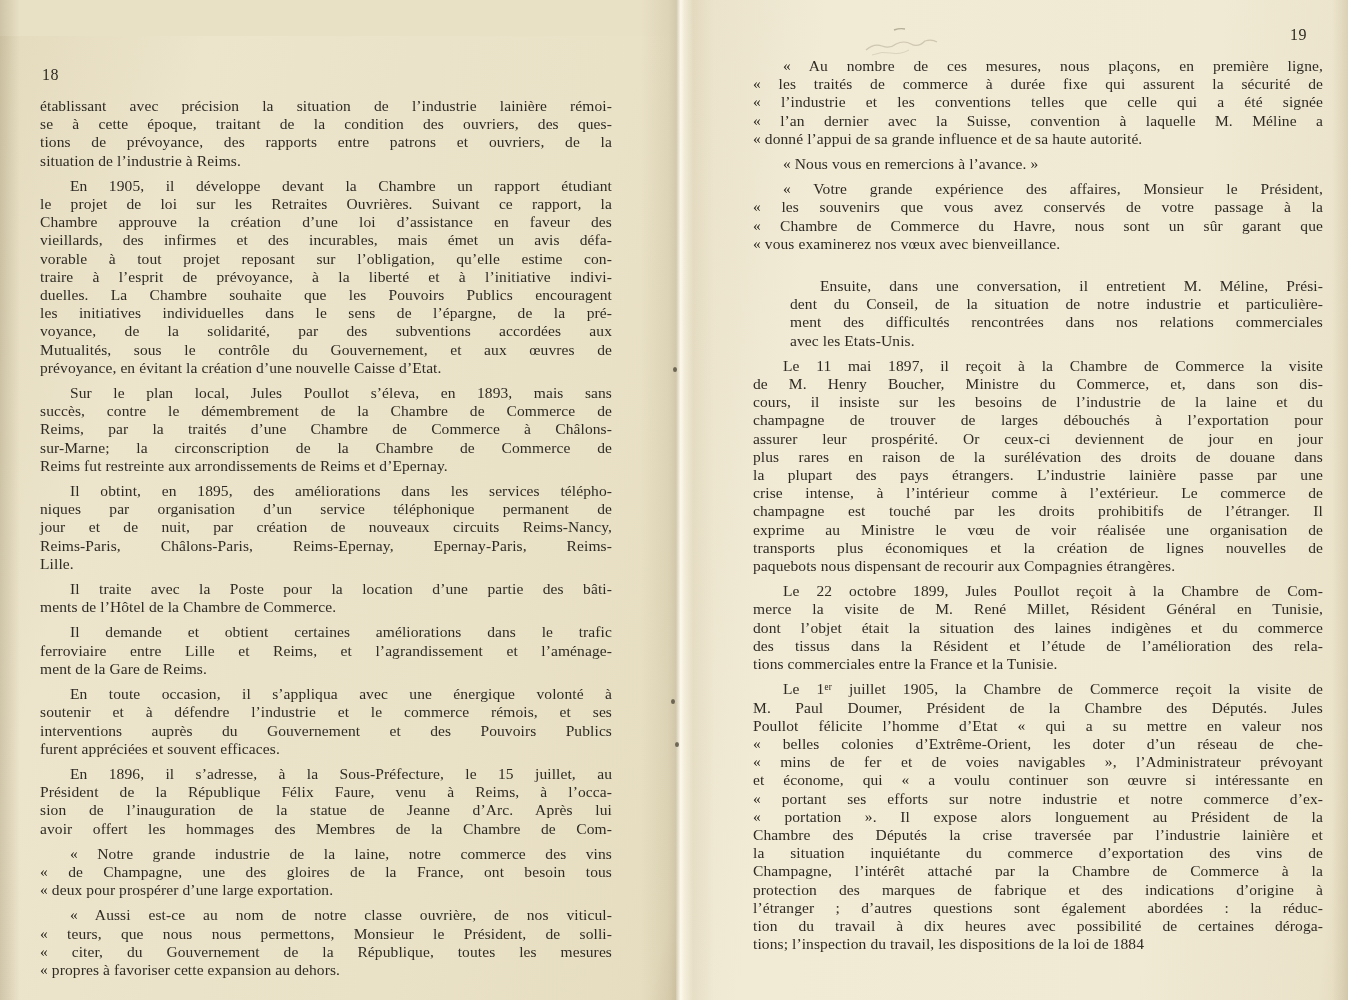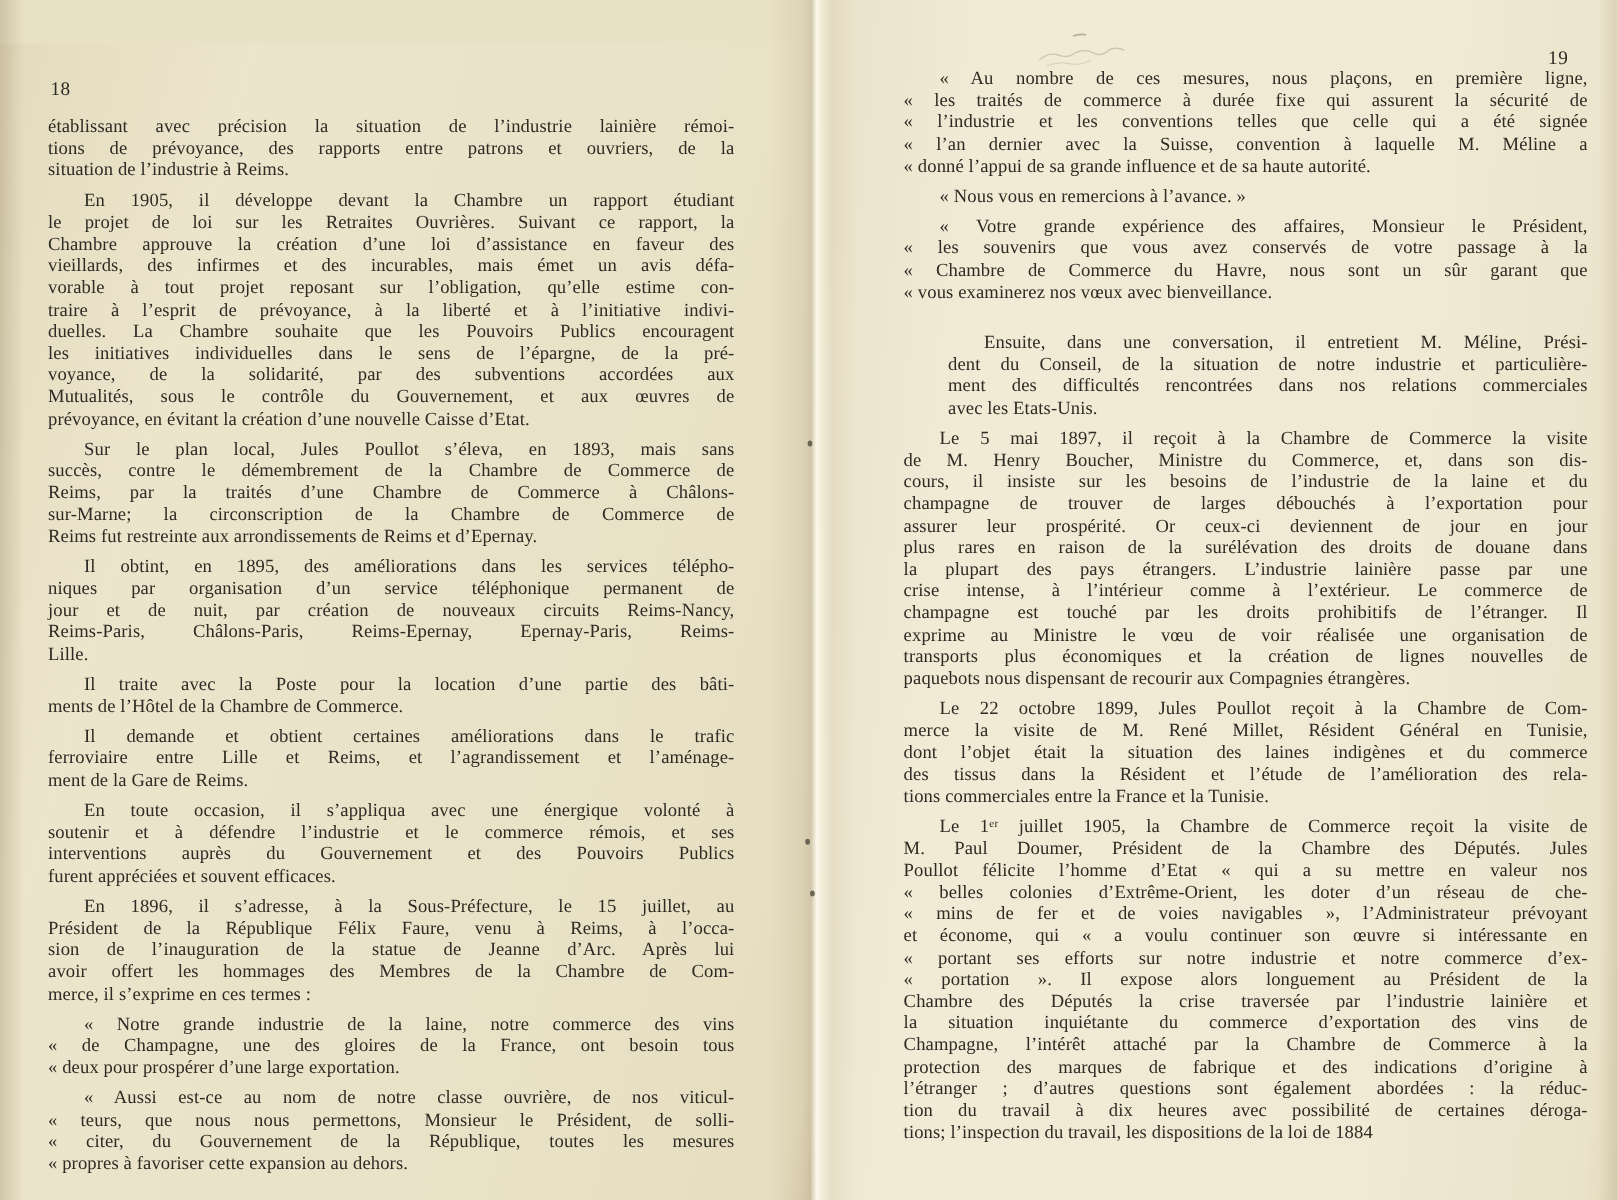--- a/index.html
+++ b/index.html
@@ -35,21 +35,21 @@
     background:linear-gradient(90deg,rgba(110,90,52,0.22),rgba(110,90,52,0));
   }
   .edge-right{
     position:absolute;right:0;top:0;width:16px;height:1000px;pointer-events:none;
     background:linear-gradient(270deg,rgba(120,100,60,0.15),rgba(120,100,60,0));
   }
   .page-number{
     position:absolute;font-size:16px;letter-spacing:0.5px;color:var(--ink,#2e2b24);
   }
   .page.left .page-number{left:42px;top:30px;}
-  .page.right .page-number{left:614px;top:40px;text-align:right;}
+  .page.right .page-number{left:614px;top:26px;text-align:right;}
   .text-block{position:absolute;}
   .page.left  .text-block{left:40px;top:61px;width:572px;}
   .page.right .text-block{left:77px;top:57px;width:570px;}
   .para{margin-top:7px;}
   .para:first-child{margin-top:0;}
   .para.gap{margin-top:24px;margin-left:37px;}
   .line{
     font-size:15.5px;line-height:18.2px;
     text-align:justify;text-align-last:justify;
     -moz-text-align-last:justify;
@@ -69,20 +69,21 @@
 </head>
 <body style="--paper-left: #e9e1c6; --ink: #2e2b24;">
 
 <div class="spread">
 
   <div class="page left" id="page-left">
     <div class="page-number">18</div>
     <div class="text-block">
         <div class="para">
           <div class="line">établissant avec précision la situation de l’industrie lainière rémoi-</div>
+          <div class="line">se à cette époque, traitant de la condition des ouvriers, des ques-</div>
           <div class="line">tions de prévoyance, des rapports entre patrons et ouvriers, de la</div>
           <div class="line last">situation de l’industrie à Reims.</div>
         </div>
         <div class="para">
           <div class="line first">En 1905, il développe devant la Chambre un rapport étudiant</div>
           <div class="line">le projet de loi sur les Retraites Ouvrières. Suivant ce rapport, la</div>
           <div class="line">Chambre approuve la création d’une loi d’assistance en faveur des</div>
           <div class="line">vieillards, des infirmes et des incurables, mais émet un avis défa-</div>
           <div class="line">vorable à tout projet reposant sur l’obligation, qu’elle estime con-</div>
           <div class="line">traire à l’esprit de prévoyance, à la liberté et à l’initiative indivi-</div>
@@ -119,21 +120,20 @@
           <div class="line first">En toute occasion, il s’appliqua avec une énergique volonté à</div>
           <div class="line">soutenir et à défendre l’industrie et le commerce rémois, et ses</div>
           <div class="line">interventions auprès du Gouvernement et des Pouvoirs Publics</div>
           <div class="line last">furent appréciées et souvent efficaces.</div>
         </div>
         <div class="para">
           <div class="line first">En 1896, il s’adresse, à la Sous-Préfecture, le 15 juillet, au</div>
           <div class="line">Président de la République Félix Faure, venu à Reims, à l’occa-</div>
           <div class="line">sion de l’inauguration de la statue de Jeanne d’Arc. Après lui</div>
           <div class="line">avoir offert les hommages des Membres de la Chambre de Com-</div>
-          <div class="line last">merce, il s’exprime en ces termes :</div>
         </div>
         <div class="para">
           <div class="line first">« Notre grande industrie de la laine, notre commerce des vins</div>
           <div class="line">« de Champagne, une des gloires de la France, ont besoin tous</div>
           <div class="line last">« deux pour prospérer d’une large exportation.</div>
         </div>
         <div class="para">
           <div class="line first">« Aussi est-ce au nom de notre classe ouvrière, de nos viticul-</div>
           <div class="line">« teurs, que nous nous permettons, Monsieur le Président, de solli-</div>
           <div class="line">« citer, du Gouvernement de la République, toutes les mesures</div>
@@ -166,21 +166,21 @@
           <div class="line">« Chambre de Commerce du Havre, nous sont un sûr garant que</div>
           <div class="line last">« vous examinerez nos vœux avec bienveillance.</div>
         </div>
         <div class="para gap">
           <div class="line first">Ensuite, dans une conversation, il entretient M. Méline, Prési-</div>
           <div class="line">dent du Conseil, de la situation de notre industrie et particulière-</div>
           <div class="line">ment des difficultés rencontrées dans nos relations commerciales</div>
           <div class="line last">avec les Etats-Unis.</div>
         </div>
         <div class="para">
-          <div class="line first">Le 5 mai 1897, il reçoit à la Chambre de Commerce la visite</div>
+          <div class="line first">Le 11 mai 1897, il reçoit à la Chambre de Commerce la visite</div>
           <div class="line">de M. Henry Boucher, Ministre du Commerce, et, dans son dis-</div>
           <div class="line">cours, il insiste sur les besoins de l’industrie de la laine et du</div>
           <div class="line">champagne de trouver de larges débouchés à l’exportation pour</div>
           <div class="line">assurer leur prospérité. Or ceux-ci deviennent de jour en jour</div>
           <div class="line">plus rares en raison de la surélévation des droits de douane dans</div>
           <div class="line">la plupart des pays étrangers. L’industrie lainière passe par une</div>
           <div class="line">crise intense, à l’intérieur comme à l’extérieur. Le commerce de</div>
           <div class="line">champagne est touché par les droits prohibitifs de l’étranger. Il</div>
           <div class="line">exprime au Ministre le vœu de voir réalisée une organisation de</div>
           <div class="line">transports plus économiques et la création de lignes nouvelles de</div>

